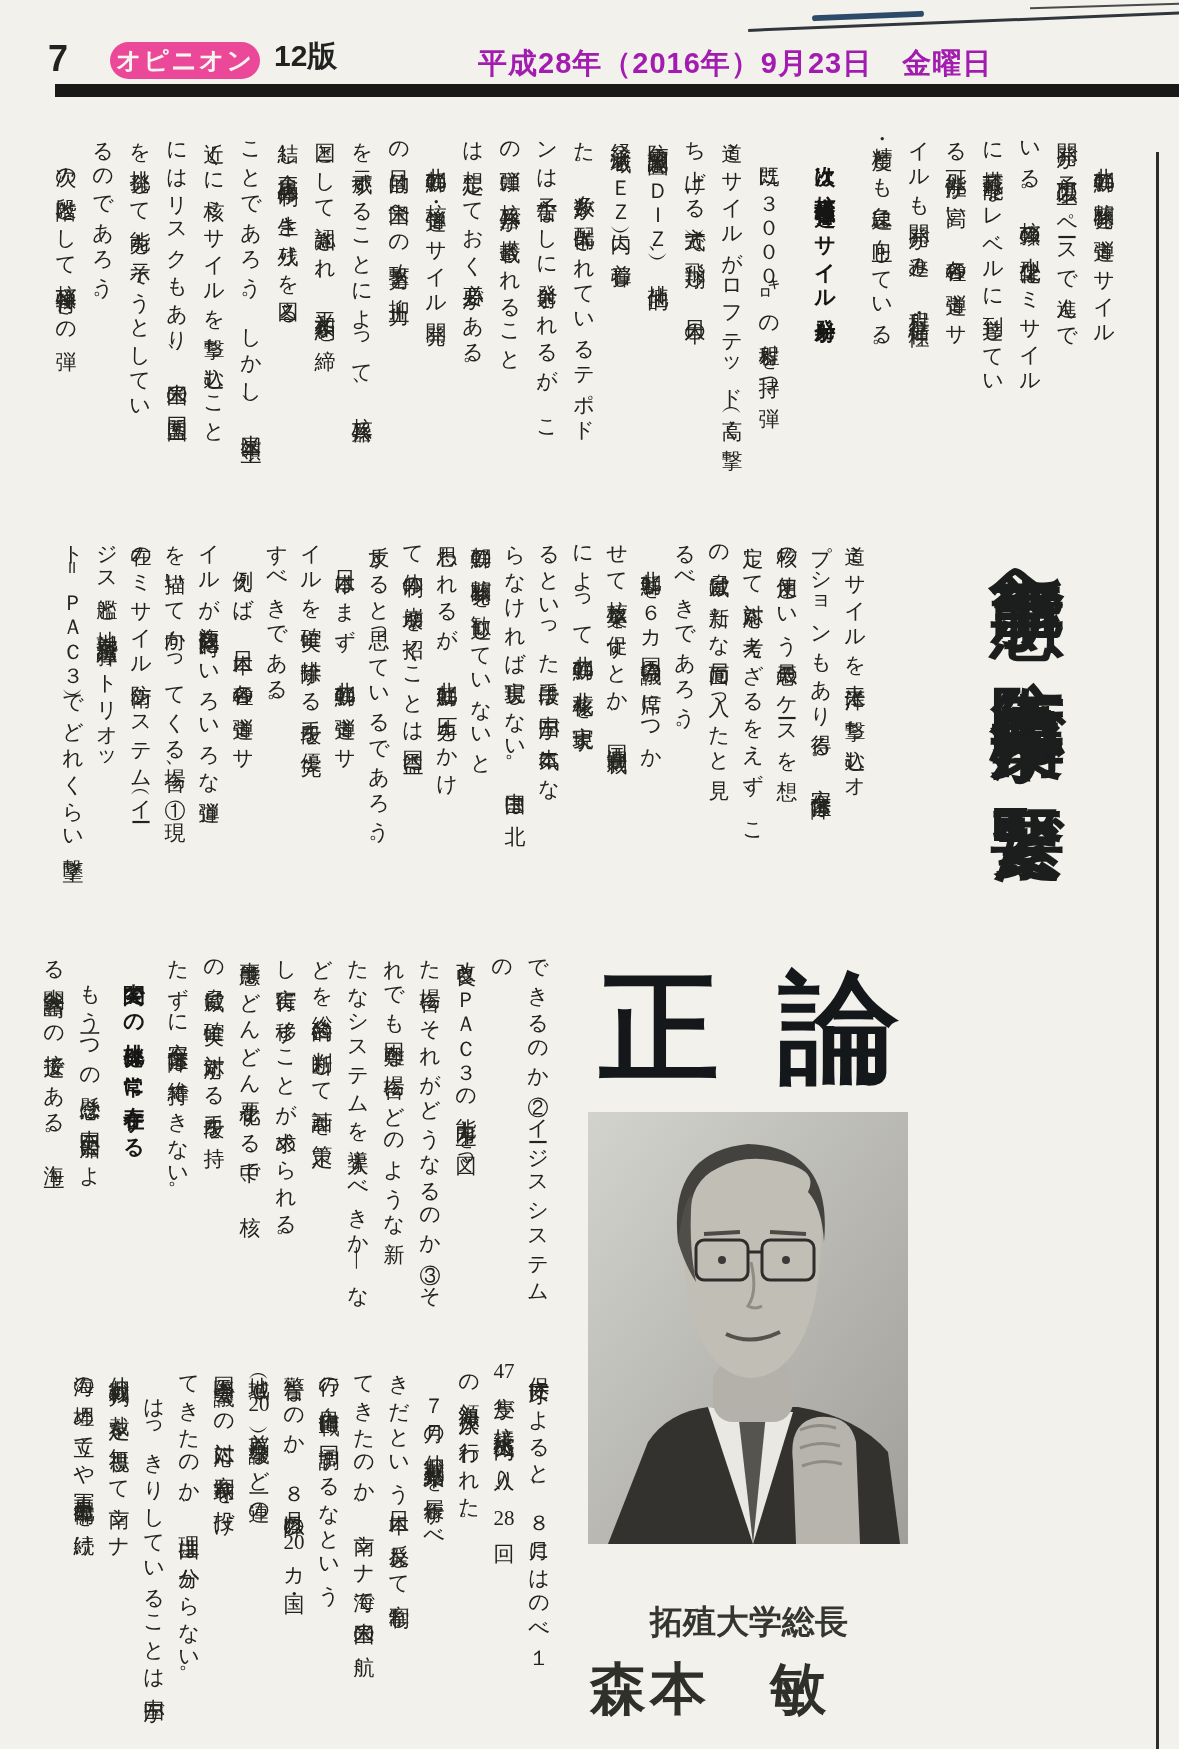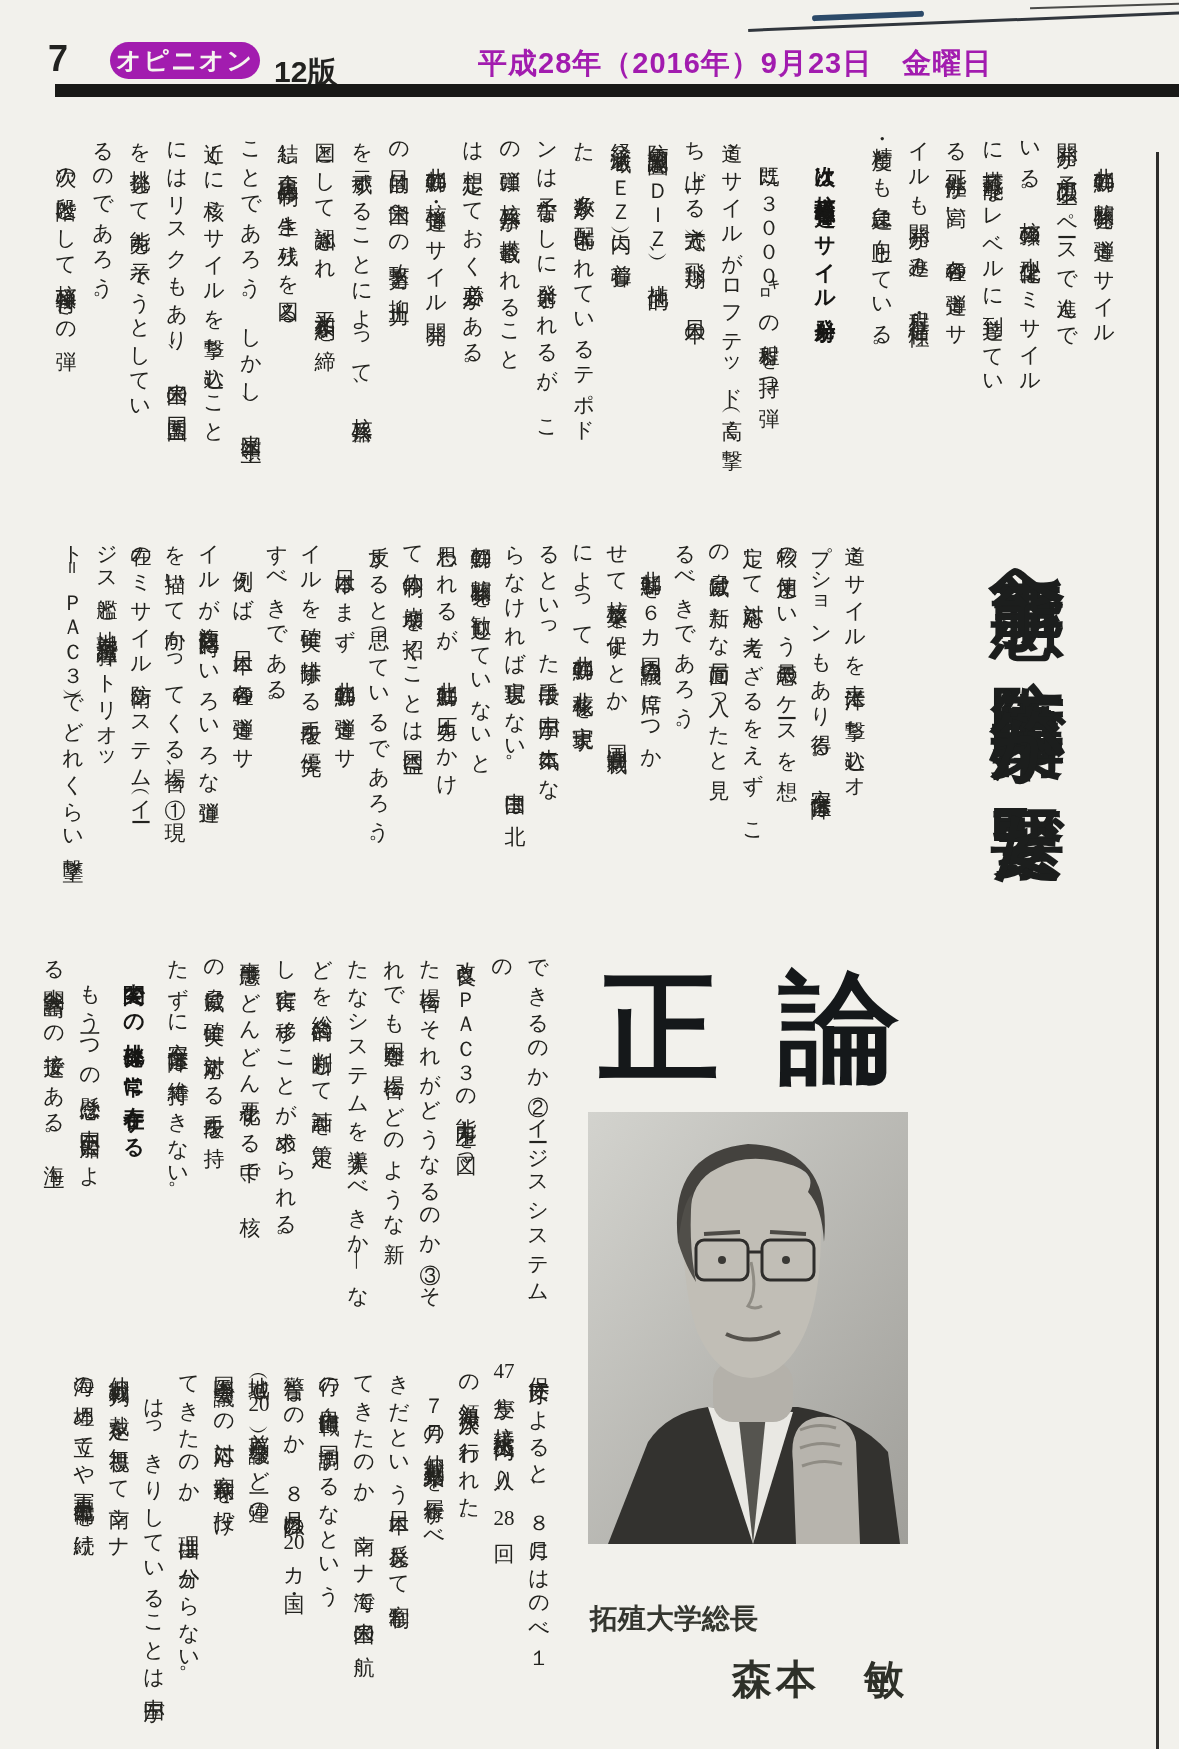--- a/index.html
+++ b/index.html
@@ -6,25 +6,25 @@
   body{background:#8a8a86;}
   #page{
     position:relative; width:1179px; height:1749px;
     background:#f2f1ec; overflow:hidden;
     font-family:"Liberation Serif", serif;
     color:#24241f;
   }
   
   .pagenum{position:absolute;left:48px;top:38px;font-family:"Liberation Sans",sans-serif;
     font-size:36px;font-weight:700;color:#222220;}
-  .badge{position:absolute;left:110px;top:42px;width:150px;height:37px;background:#a21caf;
+  .badge{position:absolute;left:110px;top:42px;width:150px;height:37px;background:#ec4899;
     border-radius:20px;display:flex;align-items:center;justify-content:center;}
   .badge span{color:#f5f4ef;font-family:"Liberation Sans",sans-serif;font-size:25px;
     font-weight:700;letter-spacing:2px;}
-  .edition{position:absolute;left:274px;top:52px;font-family:"Liberation Sans",sans-serif;
+  .edition{position:absolute;left:274px;top:36px;font-family:"Liberation Sans",sans-serif;
     font-size:30px;font-weight:600;color:#222220;}
   .dateline{position:absolute;left:478px;top:44px;font-family:"Liberation Sans",sans-serif;
     font-size:29px;font-weight:600;color:#a21caf;letter-spacing:1px;}
   .topbar{position:absolute;left:55px;top:84px;width:1124px;height:13px;background:#191917;}
   
   .scanline-a{position:absolute;left:748px;top:20px;width:444px;height:3px;background:#31363d;
     transform:rotate(-2.3deg);}
   .scanline-b{position:absolute;left:812px;top:13px;width:112px;height:6px;background:#2c4a69;
     transform:rotate(-2.3deg);border-radius:3px;}
   .scanline-c{position:absolute;left:1030px;top:5px;width:150px;height:2px;background:#4a4a48;
@@ -58,24 +58,24 @@
   .logo{
     position:absolute;left:591px;top:948px;width:330px;
     font-family:"Liberation Sans",sans-serif;font-weight:900;
     font-size:120px;letter-spacing:60px;color:#15181a;white-space:nowrap;margin-left:8px;
   }
   
   .photo{position:absolute;left:588px;top:1112px;width:320px;height:432px;
     background:linear-gradient(135deg,#d2d2cd 0%,#b9b9b4 55%,#a3a39e 100%);
     box-shadow:0 0 0 1px #9a9a95 inset;}
   
-  .cap-title{position:absolute;left:590px;top:1600px;width:318px;text-align:left;
-    font-family:"Liberation Sans",sans-serif;font-size:28px;font-weight:700;color:#34362f;}
-  .cap-name{position:absolute;left:590px;top:1652px;width:318px;text-align:right;
-    font-family:"Liberation Sans",sans-serif;font-size:40px;font-weight:700;
+  .cap-title{position:absolute;left:590px;top:1600px;width:318px;text-align:center;
+    font-family:"Liberation Sans",sans-serif;font-size:33px;font-weight:700;color:#34362f;}
+  .cap-name{position:absolute;left:590px;top:1652px;width:318px;text-align:left;
+    font-family:"Liberation Sans",sans-serif;font-size:56px;font-weight:700;
     color:#2e3029;letter-spacing:4px;}
 </style>
 </head>
 <body>
 
 <div id="page">
 
   <div class="scanline-a"></div>
   <div class="scanline-b"></div>
   <div class="scanline-c"></div>

